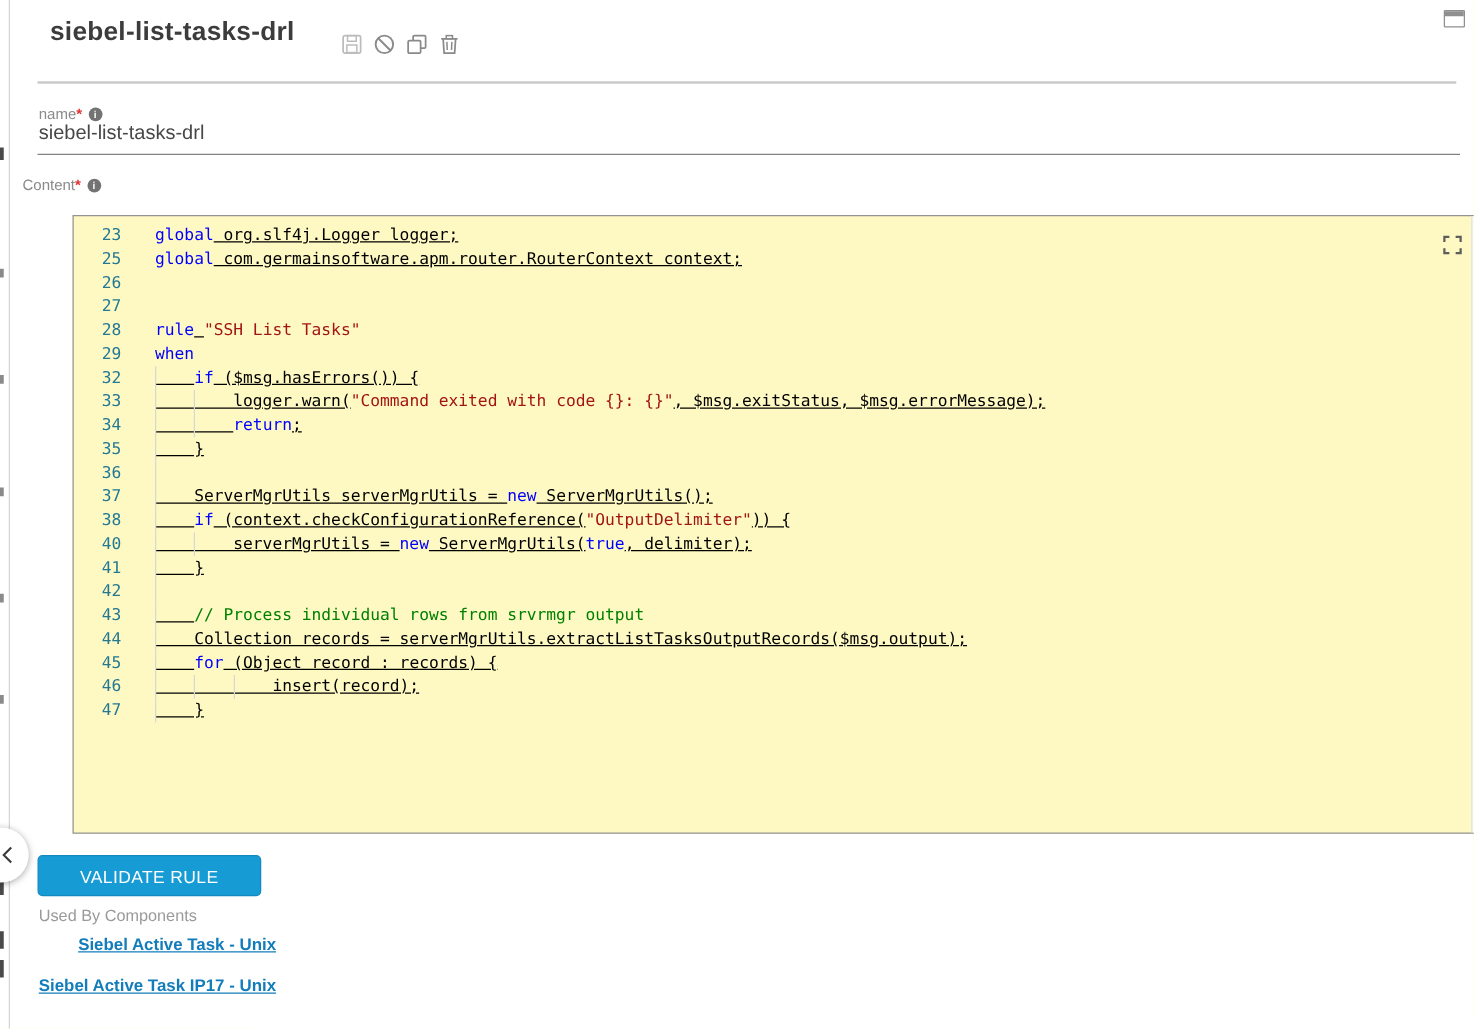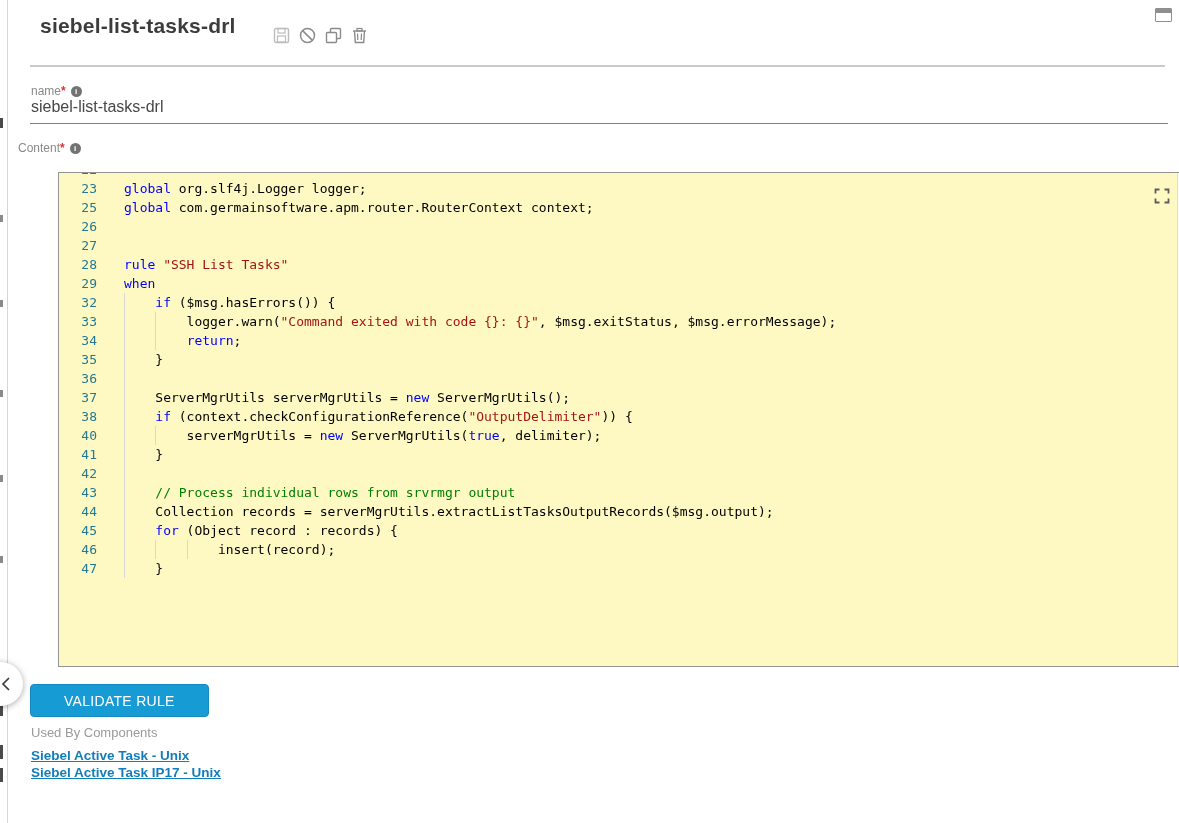--- a/index.html
+++ b/index.html
@@ -38,38 +38,38 @@
   
   .editor { position:absolute; left:30px; top:172px; width:1134px; height:495px; background:#fef9c3; border:1px solid #949494; overflow:hidden;margin-left:28px; }
   .lines { position:absolute; left:0; top:-13px; right:14px; }
   .cl { display:flex; height:19px; font-family:"DejaVu Sans Mono", monospace; font-size:13px; line-height:19px; white-space:pre; }
   .ln { flex:none; width:38px; text-align:right; color:#237893; user-select:none; }
   .code { flex:1; position:relative; padding-left:27px; color:#000; }
   .ig { position:absolute; top:0; bottom:0; width:0; border-left:1px solid #d7d7d7; }
   .k { color:#0000ff; }
   .s { color:#a31515; }
   .c { color:#008000; }
-  .p { color:#000000; }
+  .p { color:#000000;text-decoration:underline; }
 
   .fullscreen-btn { position:absolute; top:15px; right:21px; width:16px; height:16px; cursor:pointer; }
 
   .scroll-track { position:absolute; right:0; top:0; bottom:0; width:14px; background:#fcfcfc; border-left:1px solid #dedede; }
   .scroll-thumb { position:absolute; left:1px; top:161px; width:13px; height:185px; background:#c6c6c6; }
 
   
   .collapse-btn { position:absolute; left:-21px; top:662px; width:44px; height:44px; border-radius:50%; background:#fff;
                   box-shadow:0 1px 6px rgba(0,0,0,.35); z-index:6; cursor:pointer; }
   .collapse-btn svg { position:absolute; left:0; top:0; }
 
   .validate-btn { position:absolute; left:30px; top:684px; height:33px; padding:0 33px; background:#169bd5; border:1px solid #1389be;
                   border-radius:4px; color:#ffffff; font-size:14px; font-family:"Liberation Sans",sans-serif; letter-spacing:.3px; cursor:pointer; }
 
   .used-by { position:absolute; left:31px; top:725px; font-size:13px; color:#9a9a9a; }
 
-  .links { position:absolute; left:31px; top:748px; display:flex; flex-direction:column; gap:2px; }
+  .links { position:absolute; left:31px; top:748px; display:flex; flex-direction:column; gap:18px;text-align:right; }
   .links a { color:#137dba; font-size:13.5px; font-weight:700; text-decoration:underline; cursor:pointer; }
 </style>
 </head>
 <body>
 
 <div class="left-rail">
   <div class="frag dark" style="top:118px; height:10px;"></div>
   <div class="frag" style="top:215px;"></div>
   <div class="frag" style="top:300px;"></div>
   <div class="frag" style="top:390px;"></div>

